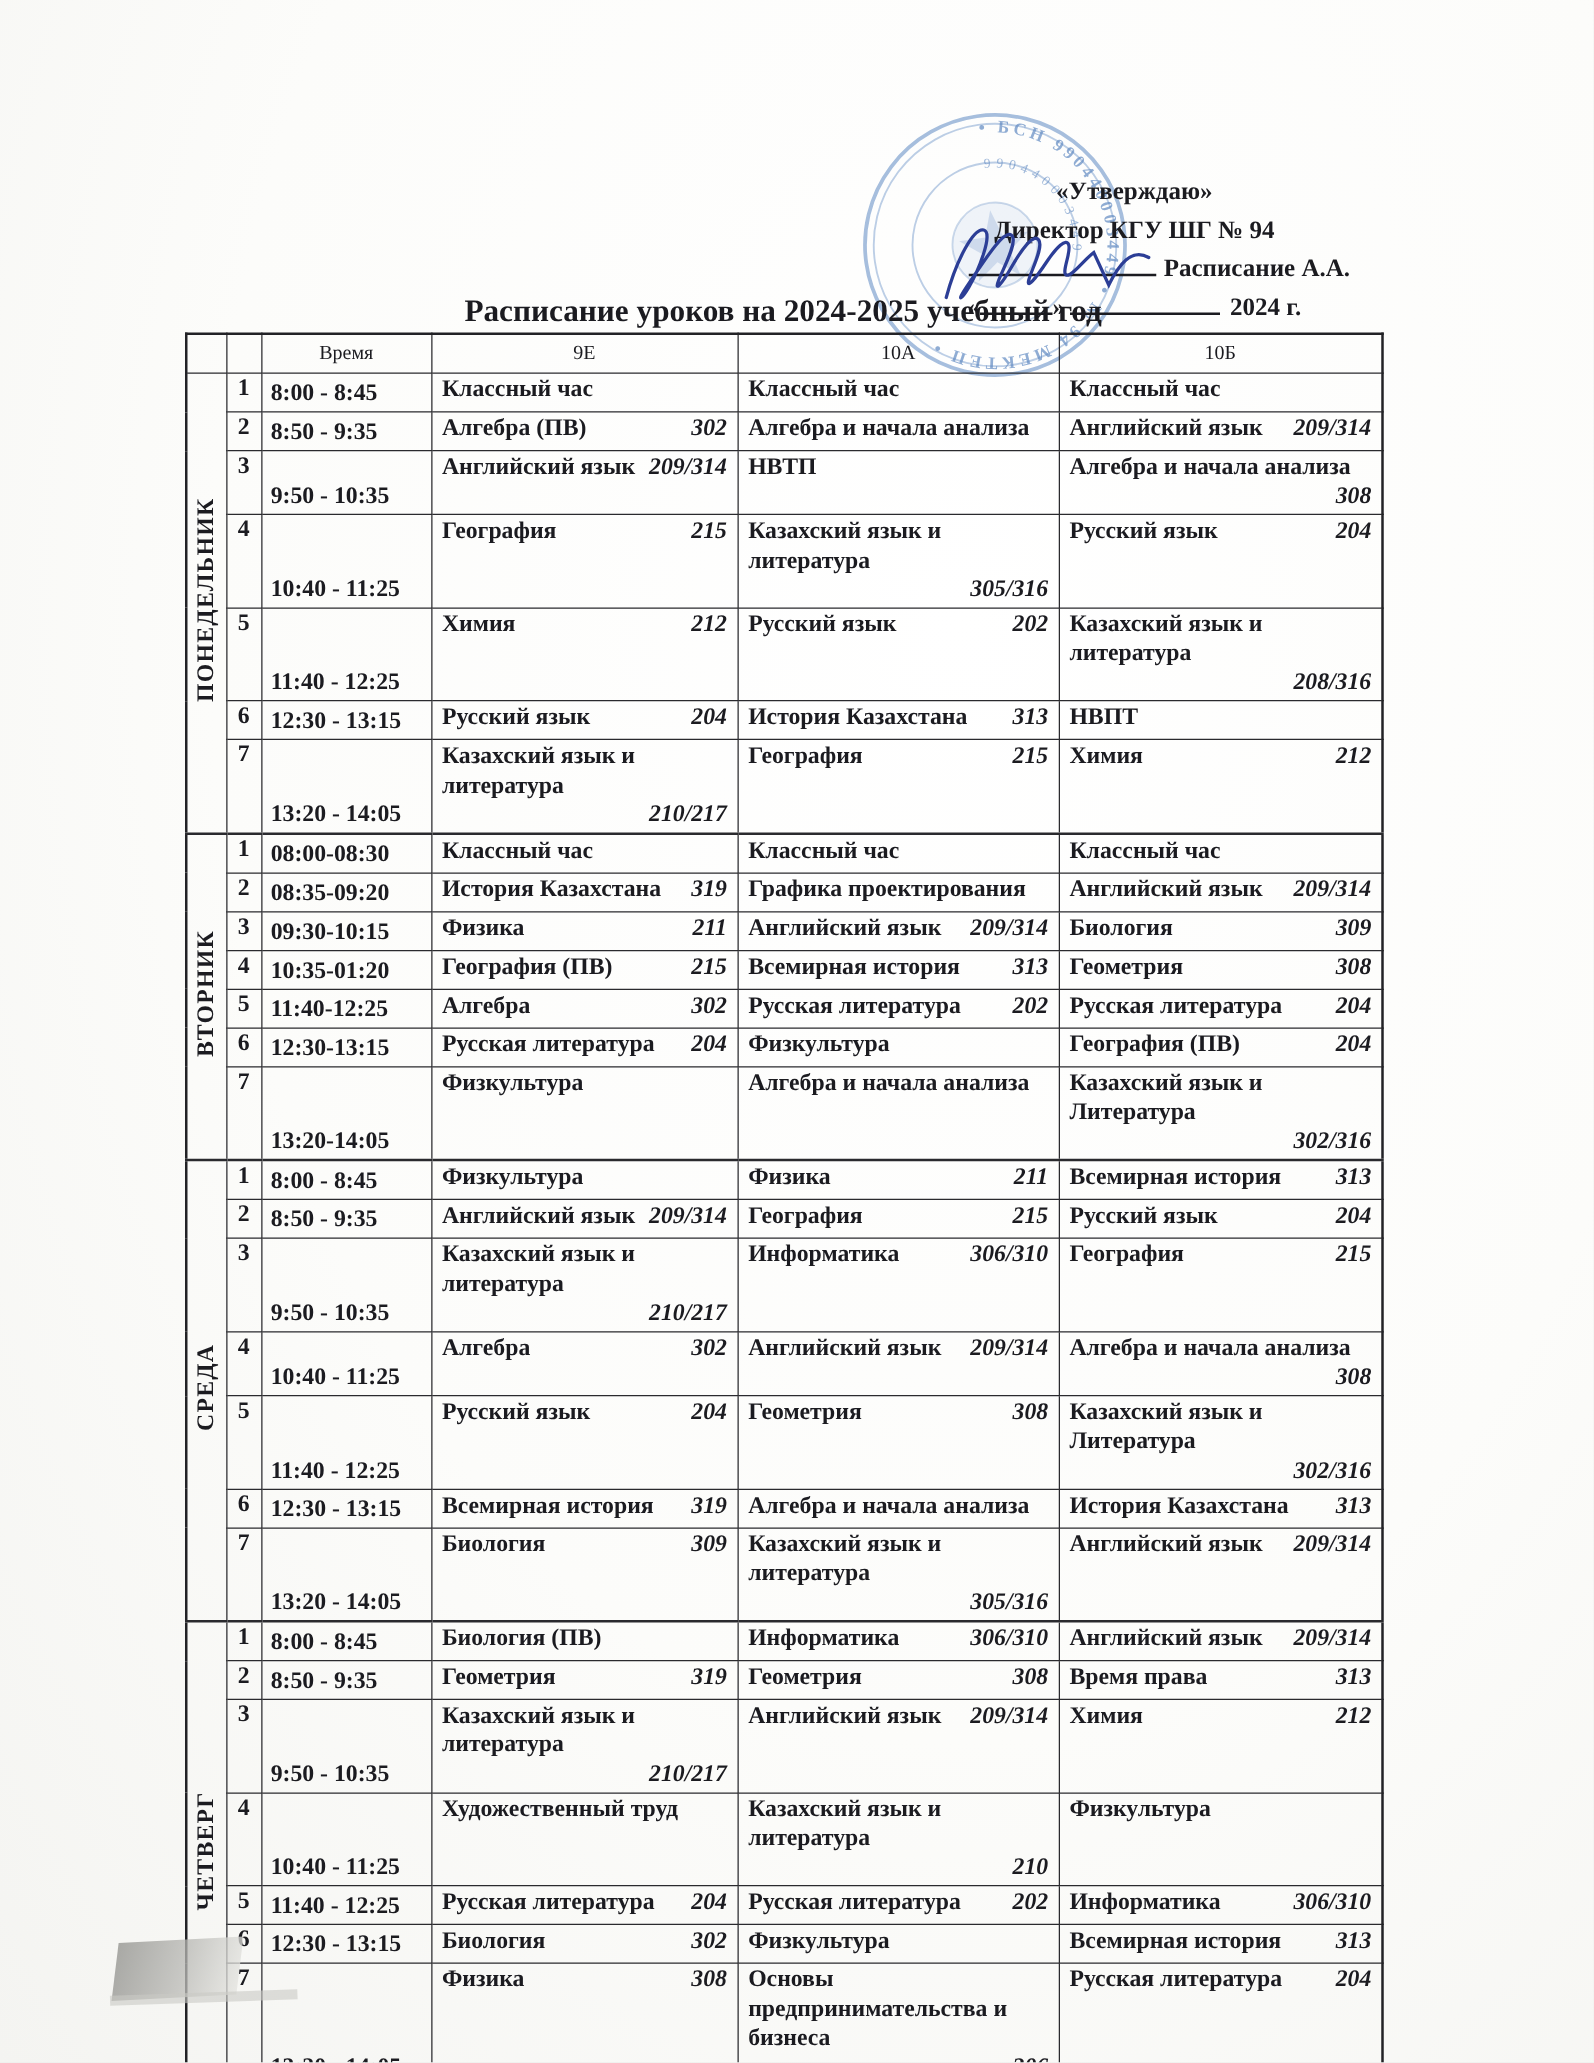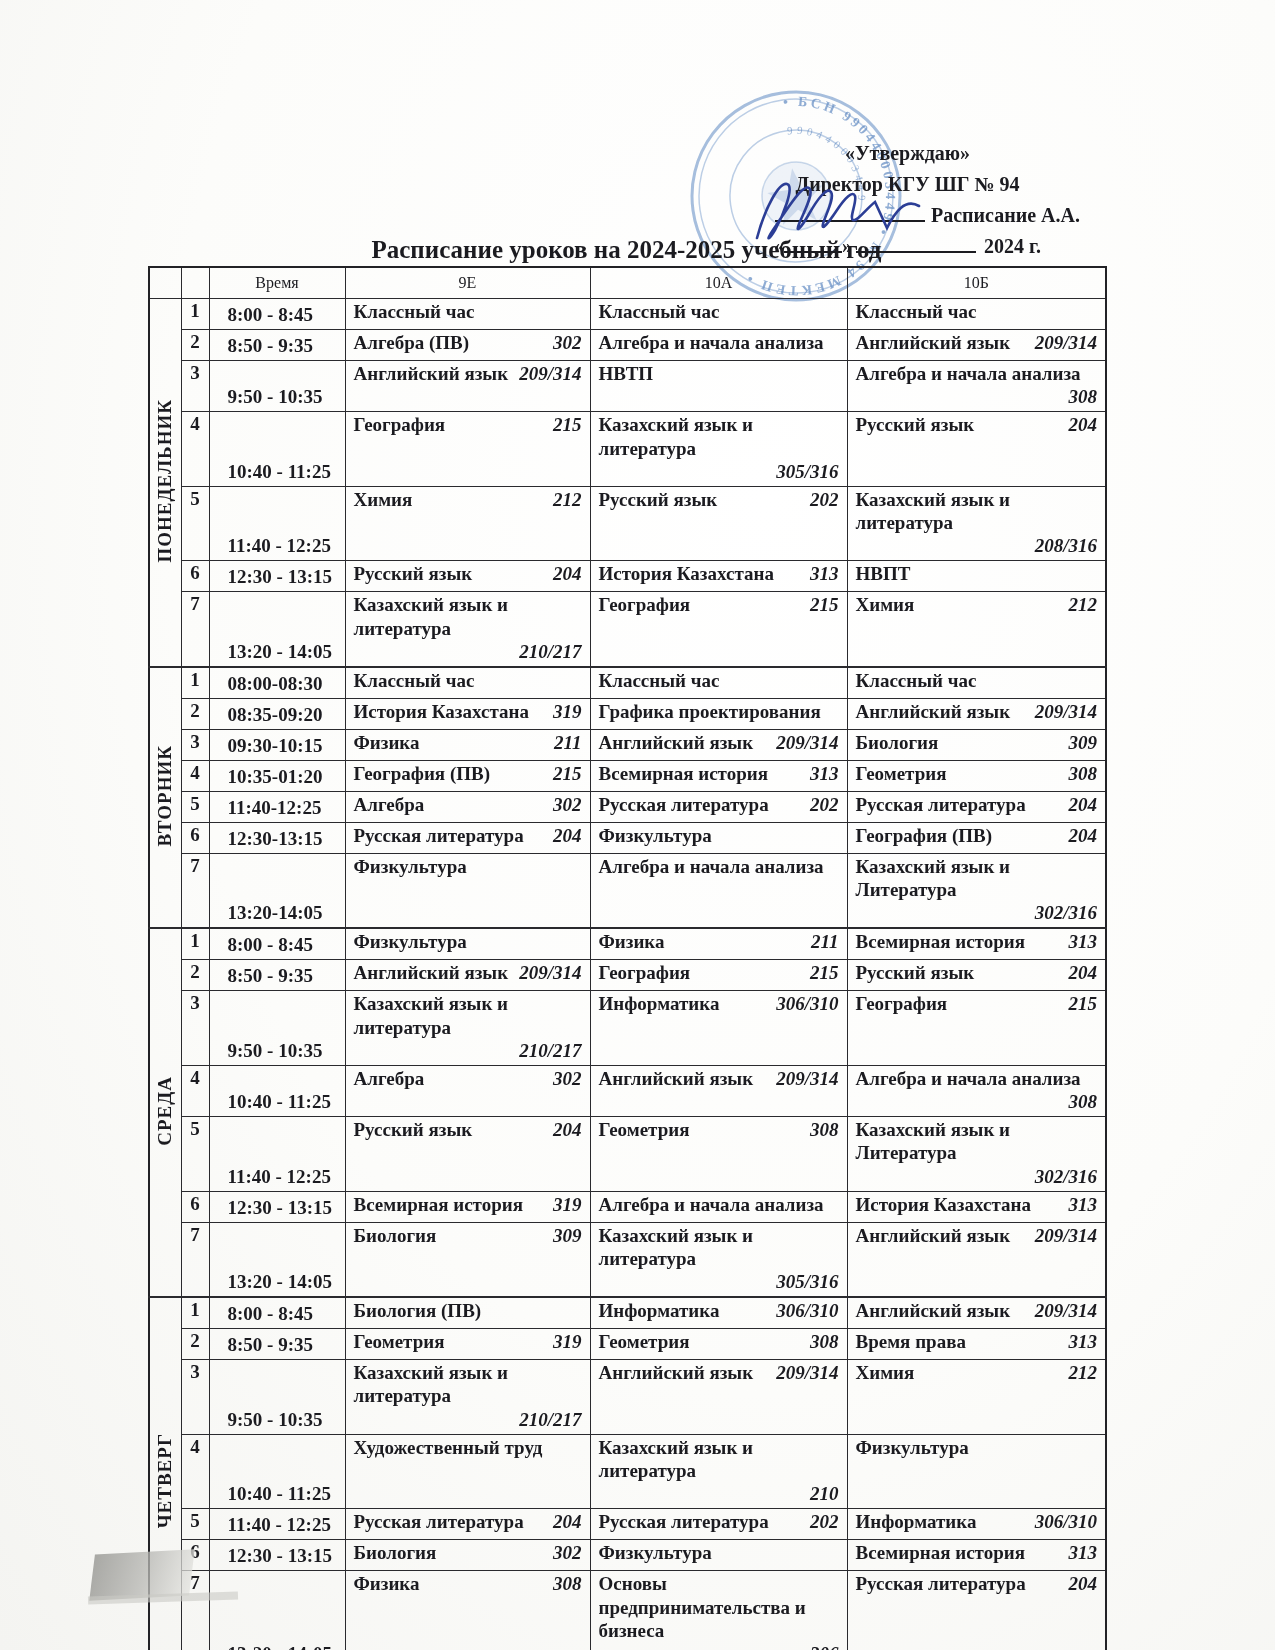--- a/index.html
+++ b/index.html
@@ -23,21 +23,21 @@
   
   .stamp{position:absolute;left:672px;top:72px;width:248px;height:248px;opacity:.85;transform:rotate(-8deg);pointer-events:none;}
   
   .title{position:absolute;left:148px;top:236px;width:957px;text-align:center;font-weight:bold;font-size:25px;}
   
   .content{position:absolute;left:148px;top:266px;width:957px;}
   table.sched{border-collapse:collapse;table-layout:fixed;width:957px;border:2.4px solid #222226;}
   .sched th,.sched td{border:1.6px solid #2a2a2e;}
   .sched thead th{height:30px;font-size:16px;font-weight:normal;padding:0 4px;}
   td.num{width:28px;text-align:center;vertical-align:top;font-weight:bold;font-size:19px;padding-top:1px;}
-  td.time{vertical-align:bottom;font-weight:bold;font-size:19px;padding:1px 2px 3px 18px;white-space:nowrap;}
+  td.time{vertical-align:bottom;font-weight:bold;font-size:19px;padding:1px 2px 3px 7px;white-space:nowrap;}
   td.cell{vertical-align:top;padding:1px 8px 3px 8px;font-size:19px;font-weight:bold;line-height:1.22;height:26px;}
   .cellwrap{display:flex;flex-wrap:wrap;column-gap:10px;}
   .room{margin-left:auto;font-style:italic;}
   td.day{vertical-align:middle;text-align:center;padding:0;}
   .daylabel{writing-mode:vertical-rl;transform:rotate(180deg);font-weight:bold;font-size:19px;letter-spacing:1px;display:inline-block;}
   tr.day-start td{border-top-width:2.2px;}
   
   .scan-corner{position:absolute;left:92px;top:1552px;width:100px;height:46px;
     background:linear-gradient(100deg,#8f8f8b 0%,#b9b9b5 55%,#e4e4e0 100%);
     transform:rotate(-3deg) skewX(-10deg);opacity:.75;}

